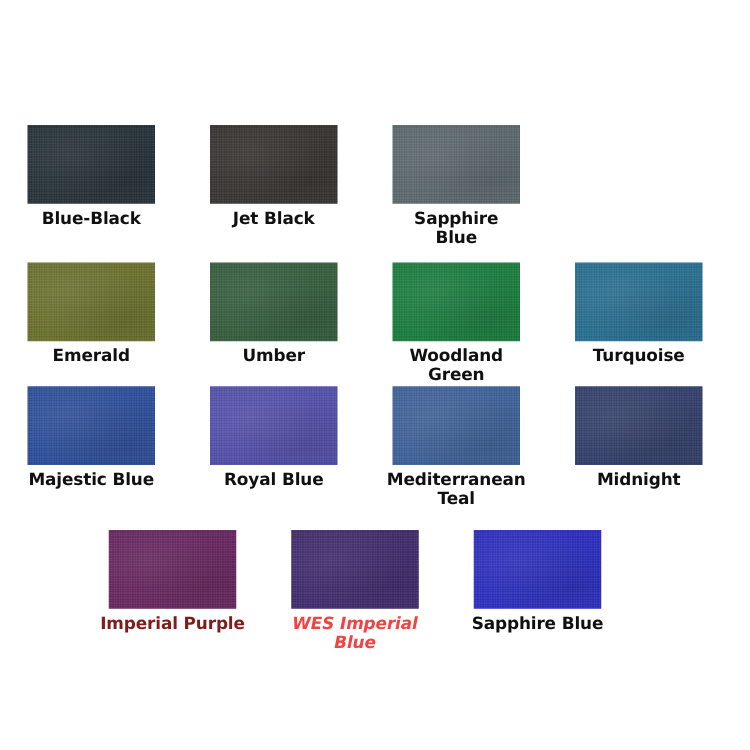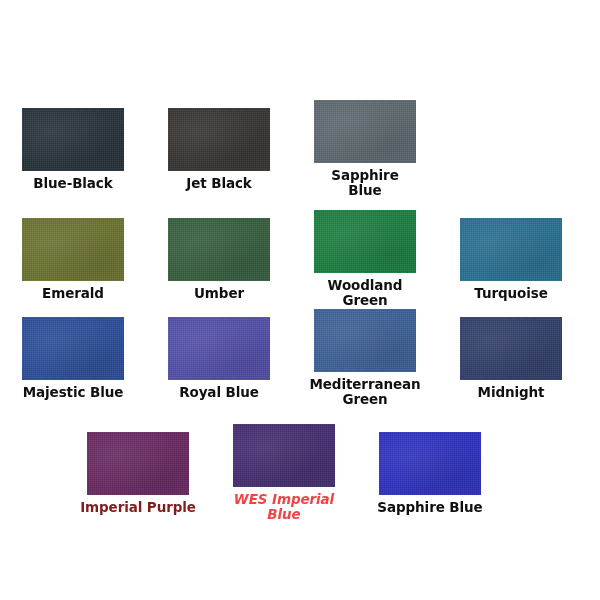--- a/index.html
+++ b/index.html
@@ -30,21 +30,20 @@
     height: 600px;
   }
 
   .swatch-row {
     position: absolute;
     left: 0;
     width: 600px;
     display: flex;
     flex-direction: row;
     justify-content: flex-start;
-    align-items: center;
   }
 
   .swatch-row.row-1 { top: 100px; }
   .swatch-row.row-2 { top: 210px; }
   .swatch-row.row-3 { top: 309px; }
   .swatch-row.row-4 { top: 424px; padding-left: 65px; }
 
   .swatch-cell {
     width: 146px;
     display: flex;
@@ -154,21 +153,21 @@
         <div class="swatch-chip" style="background-color: rgb(45, 79, 155);"></div>
         <div class="swatch-label" style="color: rgb(16, 16, 16);">Majestic Blue</div>
       </div>
       <div class="swatch-cell">
         <div class="swatch-chip" style="background-color: rgb(84, 80, 171);"></div>
         <div class="swatch-label" style="color: rgb(16, 16, 16);">Royal Blue</div>
       </div>
       <div class="swatch-cell">
         <div class="swatch-chip" style="background-color: rgb(63, 98, 153);"></div>
         <div class="swatch-label" style="color: rgb(16, 16, 16);">Mediterranean
-Green</div>
+Teal</div>
       </div>
       <div class="swatch-cell">
         <div class="swatch-chip" style="background-color: rgb(51, 64, 107);"></div>
         <div class="swatch-label" style="color: rgb(16, 16, 16);">Midnight</div>
       </div>
     </div>
 
     <div class="swatch-row row-4">
       <div class="swatch-cell">
         <div class="swatch-chip" style="background-color: rgb(107, 42, 99);"></div>

